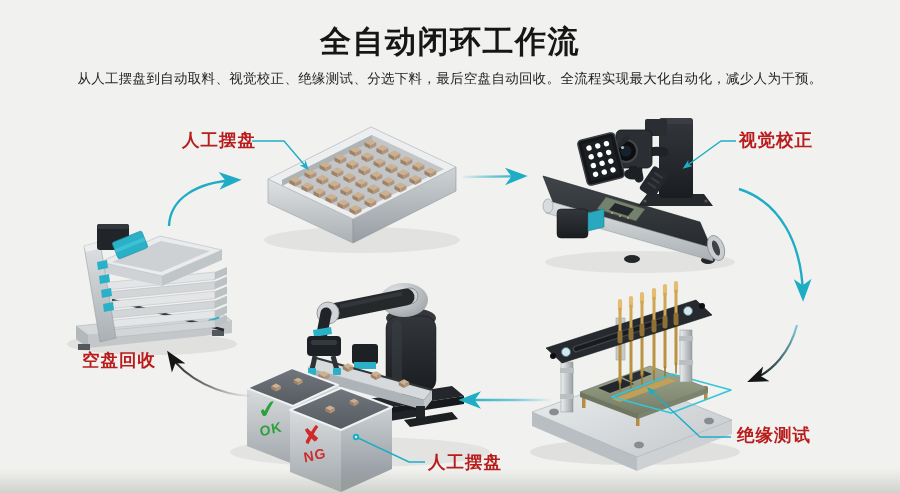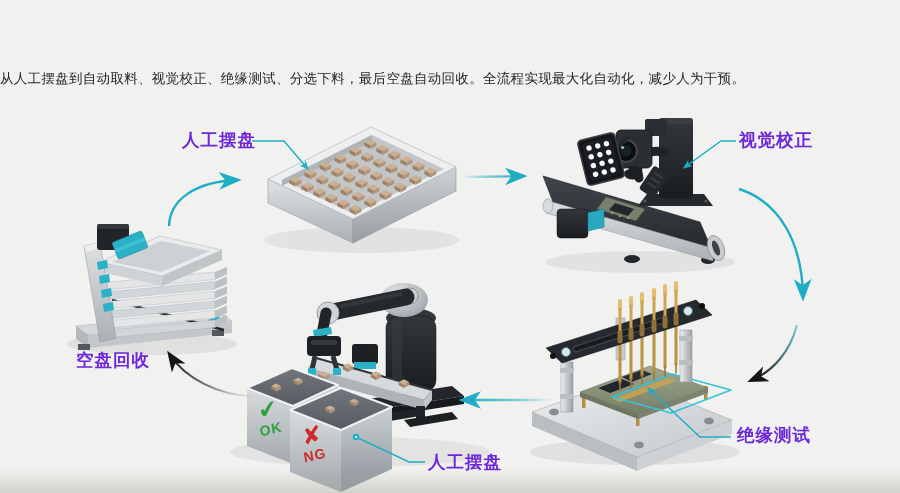--- a/index.html
+++ b/index.html
@@ -10,45 +10,46 @@
     position:relative;
     --accent-teal:#1fadc5; --ok-green:#2ca13c; --ng-red:#cf2b2b; --ink:#161616;
   }
   .stage{position:absolute;inset:0;width:900px;height:493px;}
   .page-title{
     position:absolute;top:21px;left:0;width:100%;margin:0;
     text-align:center;font-size:31px;font-weight:800;letter-spacing:1.5px;color:var(--ink);
   }
   .page-subtitle{
     position:absolute;top:70px;left:0;width:100%;margin:0;
-    text-align:left;font-size:13.5px;font-weight:400;color:#242424;letter-spacing:.3px;
+    text-align:center;font-size:13.5px;font-weight:400;color:#242424;letter-spacing:.3px;
   }
   .scene{position:absolute;left:0;top:0;width:900px;height:493px;display:block;}
   .station-label{
-    position:absolute;font-size:17.5px;font-weight:700;color:#6d28d9;
+    position:absolute;font-size:17.5px;font-weight:700;color:#b91c1c;
     letter-spacing:1px;white-space:nowrap;line-height:1;
   }
   .bin-mark{position:absolute;text-align:center;font-weight:800;line-height:1;transform:rotate(-9deg) skewY(-4deg);}
   .bin-mark .mark-glyph{font-size:23px;}
   .bin-mark .mark-text{font-size:14px;letter-spacing:1px;margin-top:1px;}
   .bin-mark.ok{color:var(--ok-green);}
   .bin-mark.ng{color:var(--ng-red);}
   .floor-shade{
     position:absolute;left:0;right:0;bottom:0;height:24px;
     background:linear-gradient(to bottom, rgba(170,173,165,0), rgba(168,171,162,.45));
   }
   .teal-fill{fill:var(--accent-teal);}
   .teal-stroke{stroke:var(--accent-teal);}
   .black-fill{fill:#151515;}
 </style>
 </head>
 <body>
 
 <div class="stage">
 
+  <h1 class="page-title">全自动闭环工作流</h1>
   <p class="page-subtitle">从人工摆盘到自动取料、视觉校正、绝缘测试、分选下料，最后空盘自动回收。全流程实现最大化自动化，减少人为干预。</p>
 
   <svg class="scene" viewBox="0 0 900 493">
     <defs>
       <g id="chip">
         <polygon points="-7,0 0,-3.6 7,0 0,3.6" fill="#cbb092"></polygon>
         <polygon points="-7,0 0,3.6 0,8 -7,4.4" fill="#9f8165"></polygon>
         <polygon points="7,0 0,3.6 0,8 7,4.4" fill="#b29478"></polygon>
       </g>
       <marker id="ah-teal" viewBox="0 0 10 9" refX="7.5" refY="4.5" markerWidth="9.5" markerHeight="8.5" orient="auto">
@@ -460,21 +461,21 @@
       <path d="M356,437 L409,462 L425,462" class="teal-stroke"></path>
       <circle cx="356" cy="437" r="3.2" class="teal-fill" stroke="none"></circle>
       <circle cx="356" cy="437" r="1.2" fill="#c9f0f6" stroke="none"></circle>
     </g>
   </svg>
 
   <div class="station-label" style="left:182px;top:132px;">人工摆盘</div>
   <div class="station-label" style="left:739px;top:132px;">视觉校正</div>
   <div class="station-label" style="left:737px;top:427px;text-align:right;">绝缘测试</div>
   <div class="station-label" style="left:428px;top:454px;">人工摆盘</div>
-  <div class="station-label" style="left:76px;top:352px;text-align:right;">空盘回收</div>
+  <div class="station-label" style="left:82px;top:352px;text-align:right;">空盘回收</div>
 
   <div class="bin-mark ok" style="left:248px;top:398px;width:42px;">
     <div class="mark-glyph">✔</div>
     <div class="mark-text">OK</div>
   </div>
   <div class="bin-mark ng" style="left:292px;top:424px;width:42px;">
     <div class="mark-glyph">✘</div>
     <div class="mark-text">NG</div>
   </div>
 

